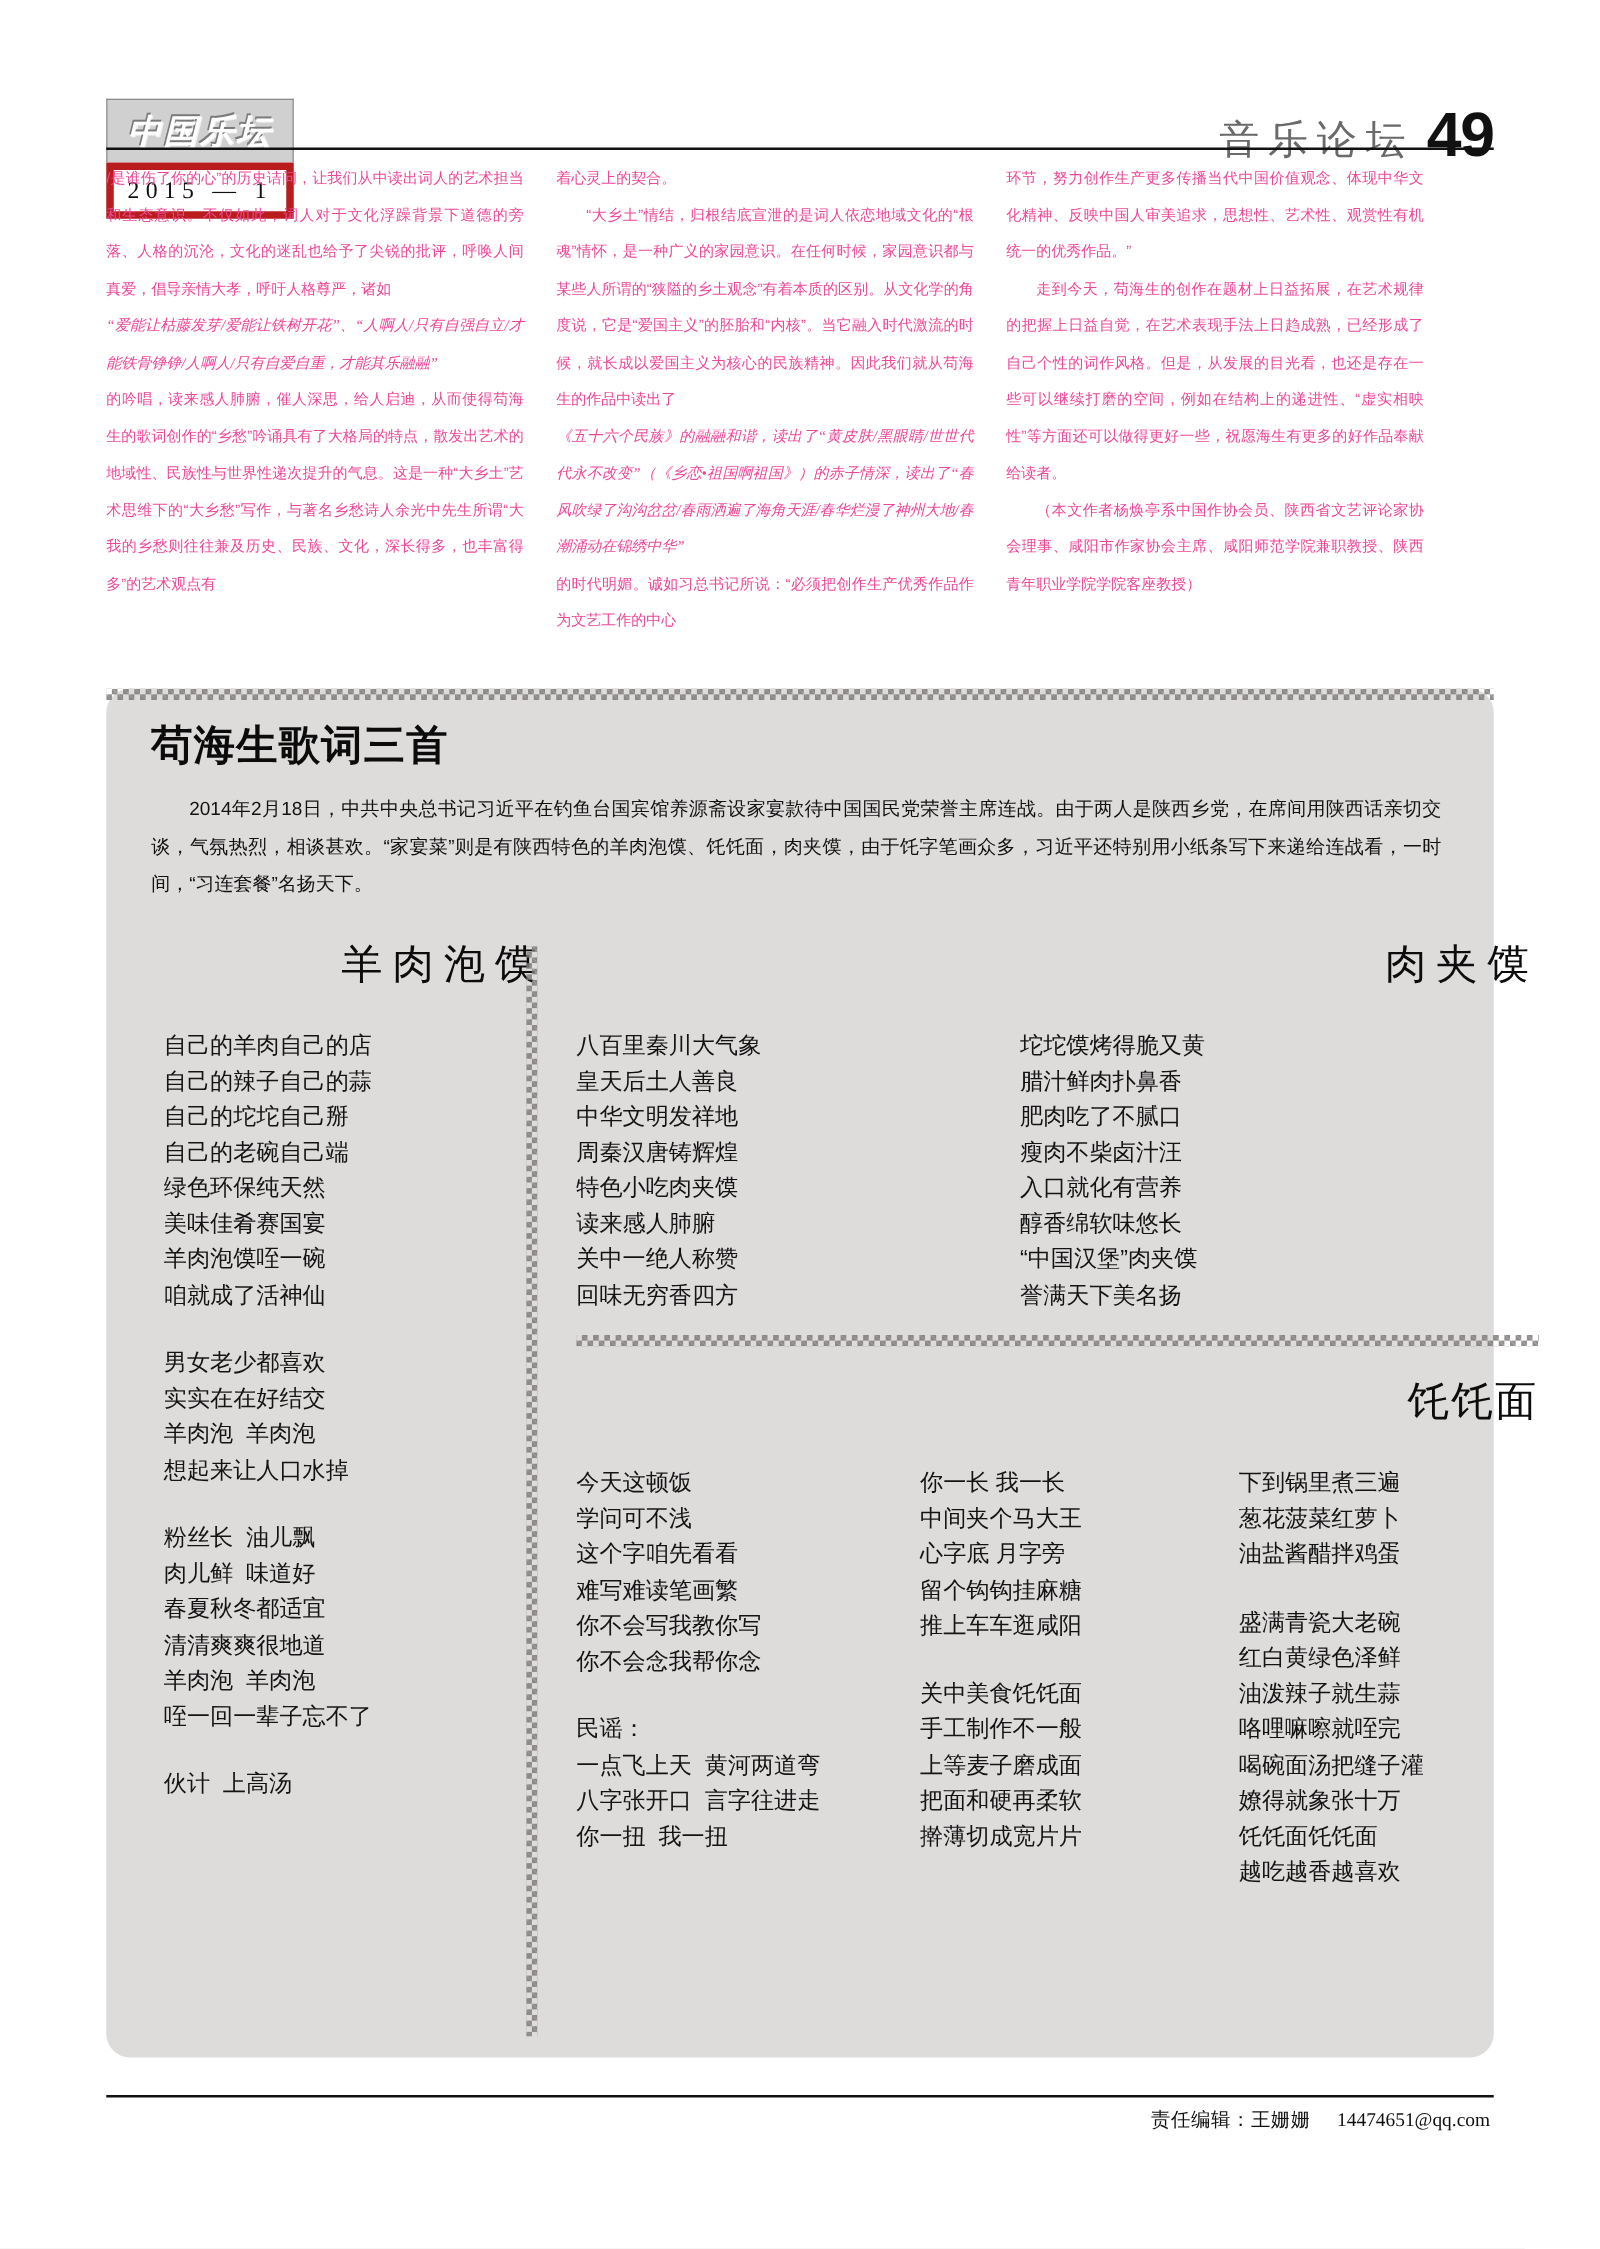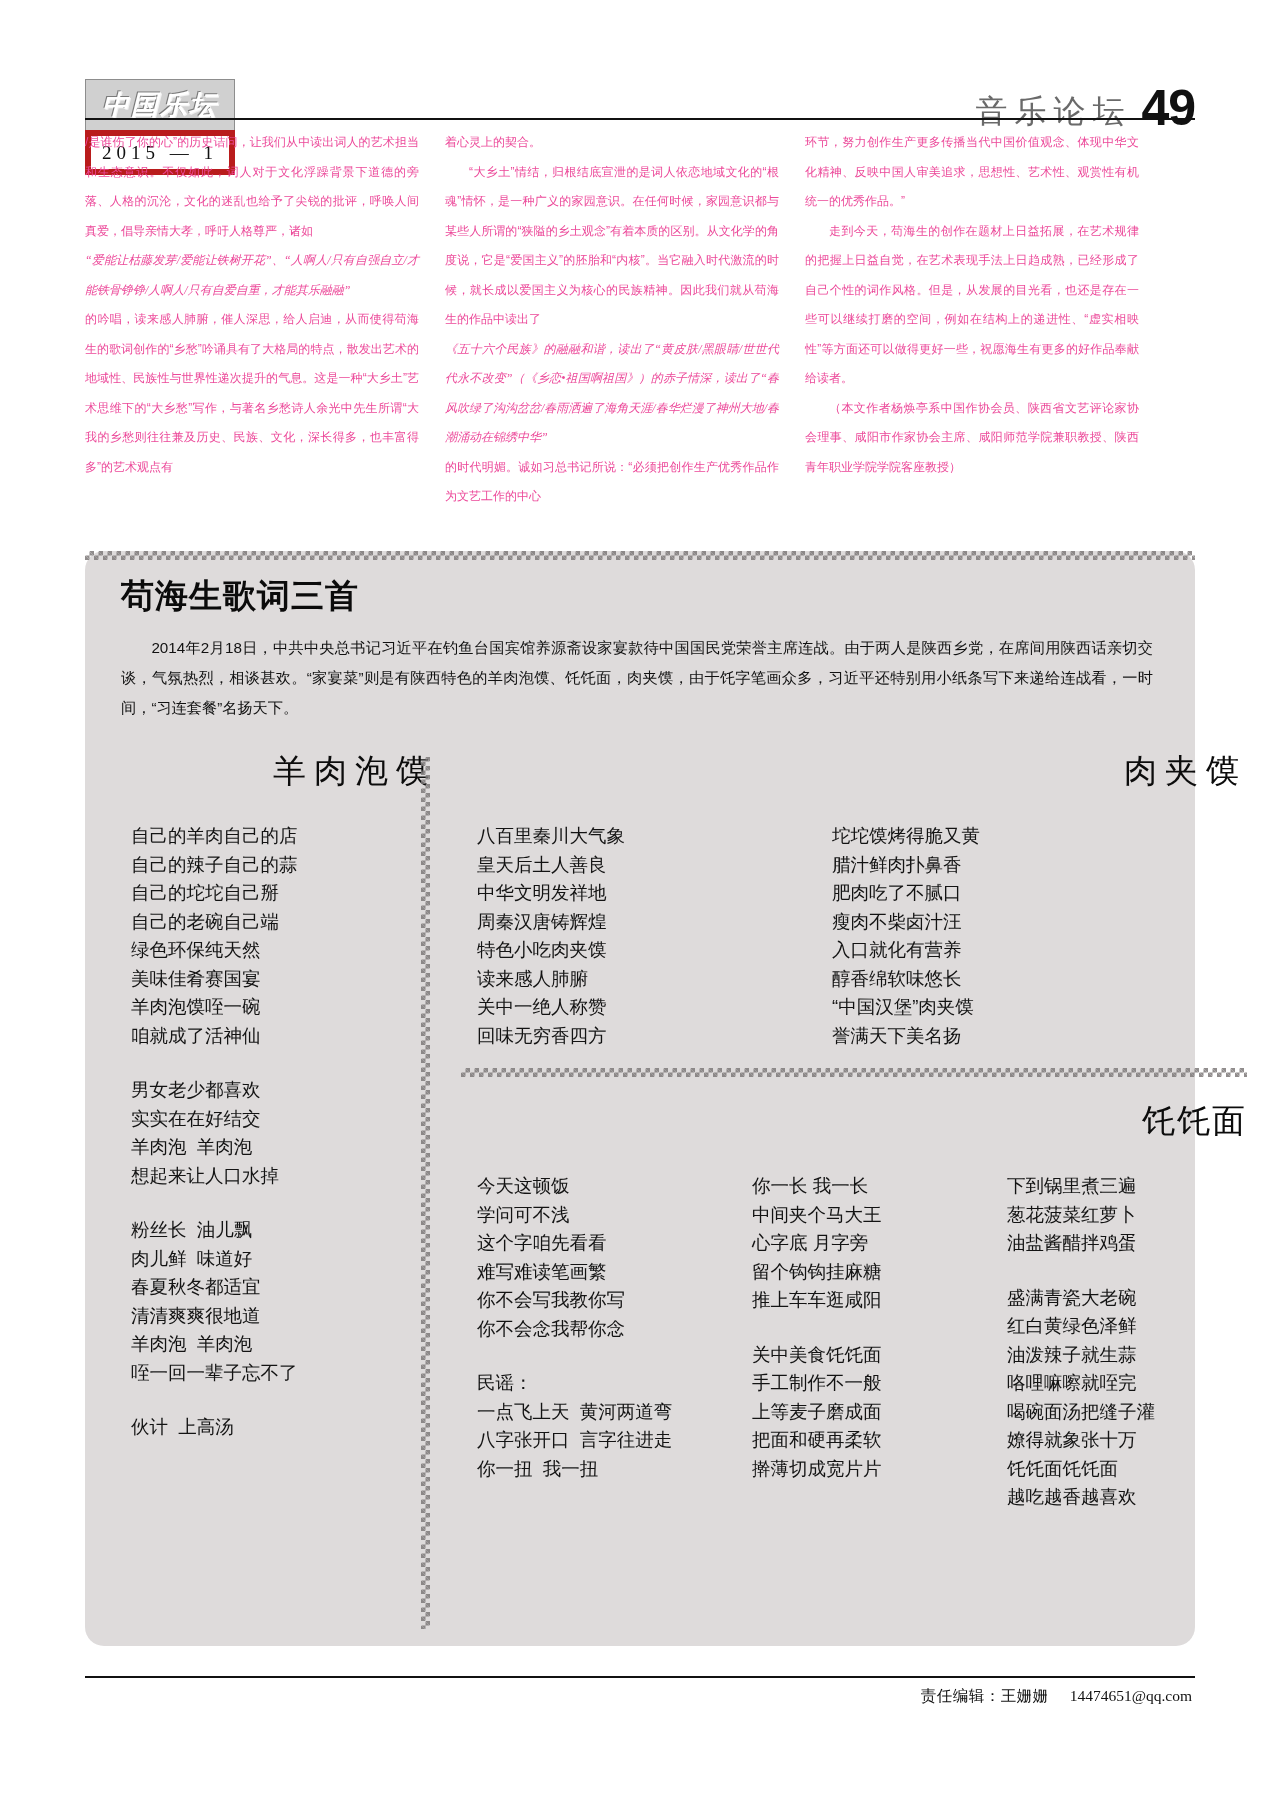--- a/index.html
+++ b/index.html
@@ -138,21 +138,21 @@
   .poem-h.biang{letter-spacing:2px;}
   .stanza{margin:0 0 26px 0;}
   .line{
     font-size:18.5px;
     line-height:28.5px;
     color:#131313;
     font-family:"Liberation Sans","DejaVu Sans",sans-serif;
     white-space:pre;
   }
   .poem-left .line{padding-left:24px;}
-  .lyr-cols{display:flex;margin-left:16px;}
+  .lyr-cols{display:flex;}
   .lyr-col{}
   .lyr-col.c1{width:232px;}
   .lyr-col.c2{width:240px;}
   .lyr-col.c3{width:240px;}
 
   .hdiv-wrap{padding:0 0 0 0;margin:18px 0 0 0;}
 
   
   .rule-bottom{
     position:absolute;left:85px;right:85px;top:1676px;

